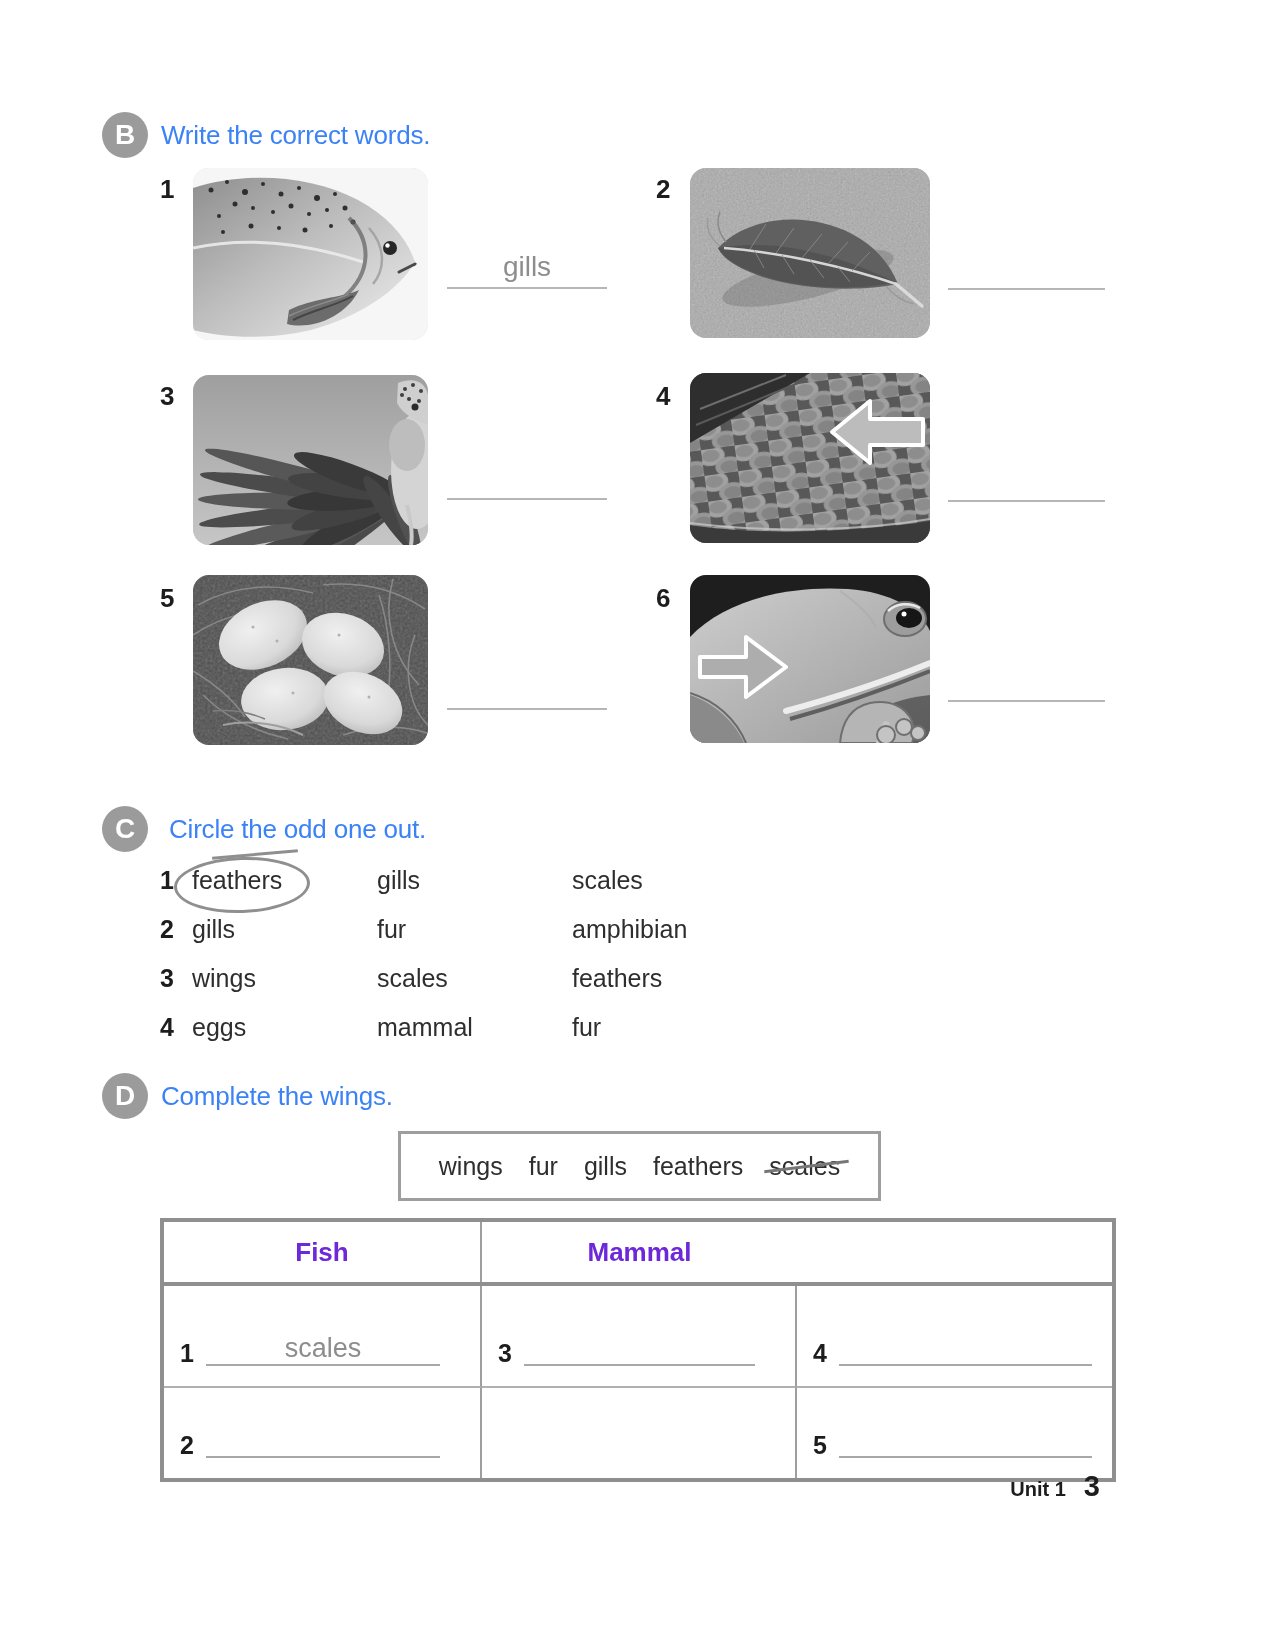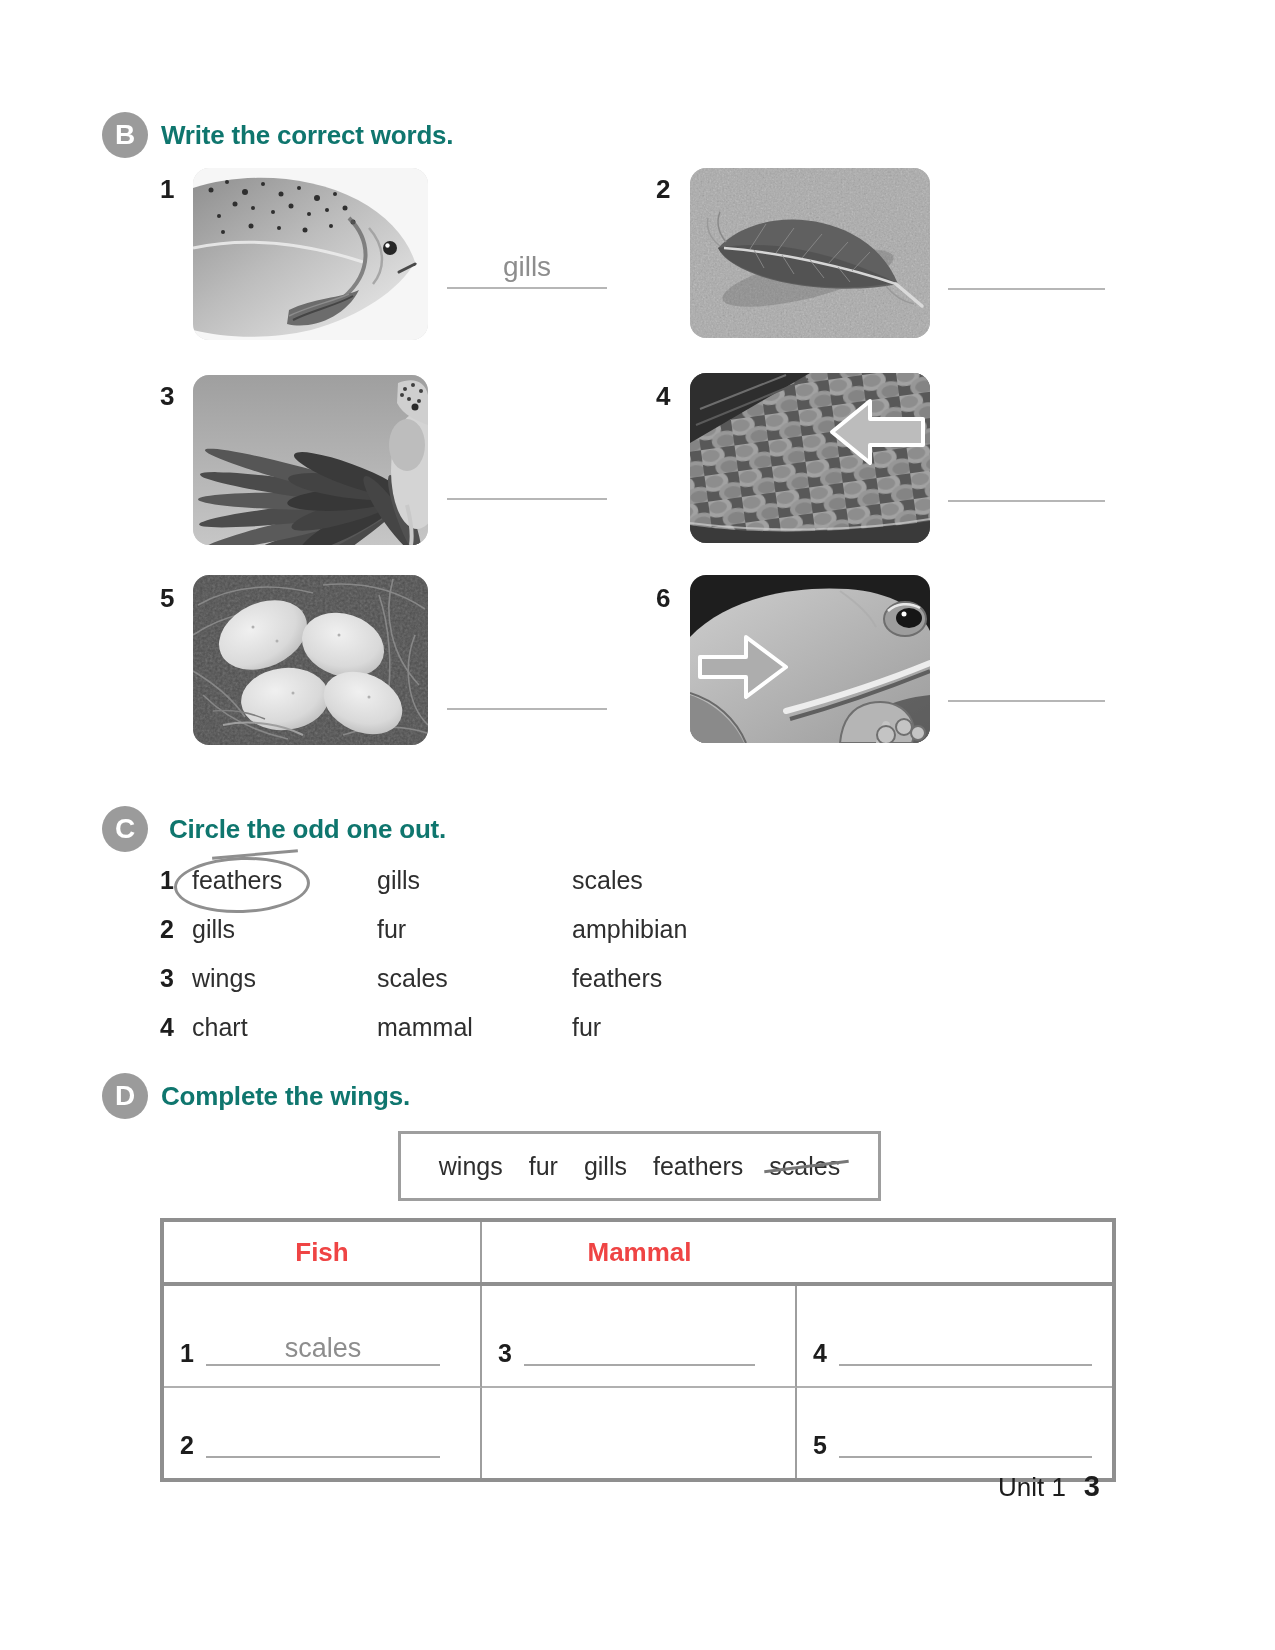--- a/index.html
+++ b/index.html
@@ -6,21 +6,21 @@
   .page {
     position:relative; width:1275px; height:1650px; margin:0 auto;
     background:#ffffff; overflow:hidden;
     font-family:"Liberation Sans", sans-serif; color:#232323;
   }
   .badge {
     position:absolute; width:46px; height:46px; border-radius:50%;
     background:#9b9b9b; color:#ffffff; font-weight:bold; font-size:28px;
     display:flex; align-items:center; justify-content:center;
   }
-  .sec-title { position:absolute; font-size:26px; font-weight:bold; color:#0f766e; letter-spacing:-0.2px; }
+  .sec-title { position:absolute; font-size:26px; font-weight:normal; color:#3b82f6; letter-spacing:-0.2px; }
 
   
   .b-num { position:absolute; font-size:26px; font-weight:bold; color:#1d1d1d; }
   .photo { position:absolute; border-radius:16px; overflow:hidden; background:#d8d8d8; }
   .photo svg { display:block; width:100%; height:100%; }
   .b-ans {
     position:absolute; height:40px; border-bottom:2px solid #b6b6b6;
     text-align:center; font-size:28px; color:#8d8d8d; line-height:40px;
   }
 
@@ -49,21 +49,21 @@
     content:""; position:absolute; left:-5px; right:-9px; top:48%; height:3px;
     background:#777777; transform:rotate(-7deg);
   }
   .d-table {
     position:absolute; left:160px; top:1218px; width:948px;
     border:4px solid #8f8f8f; background:#fff;
   }
   .d-head { display:grid; grid-template-columns:318px 315px 1fr; border-bottom:4px solid #8f8f8f; }
   .d-th {
     border-right:2px solid #9e9e9e; text-align:center; font-weight:bold;
-    font-size:26px; color:#ef4444; padding:15px 0 14px 0;
+    font-size:26px; color:#6d28d9; padding:15px 0 14px 0;
   }
   .d-th:last-child { border-right:none; }
   .d-row { display:grid; grid-template-columns:318px 315px 1fr; }
   .d-row.r1 .cell { height:80px; border-bottom:2px solid #b0b0b0; }
   .d-row.r2 .cell { height:70px; }
   .cell {
     position:relative; border-right:2px solid #9e9e9e;
     display:flex; align-items:flex-end; padding:0 40px 20px 16px;
   }
   .cell.c3 { padding-right:20px; }
@@ -71,21 +71,21 @@
   .cell-num { font-size:25px; font-weight:bold; color:#1d1d1d; line-height:1; margin-right:12px; }
   .cell-line { flex:1; border-bottom:2px solid #a8a8a8; display:flex; justify-content:center; }
   .cell-ans { font-size:27px; color:#8d8d8d; line-height:1; padding-bottom:2px; }
 
   
   .footer {
     position:absolute; right:175px; top:1470px;
     display:flex; align-items:baseline; gap:18px;
   }
   .footer-label { font-size:22px; color:#262626; }
-  .footer-unit { font-size:26px; font-weight:normal; color:#1d1d1d; }
+  .footer-unit { font-size:20px; font-weight:bold; color:#1d1d1d; }
   .footer-page { font-size:29px; font-weight:bold; color:#1d1d1d; }
 </style>
 </head>
 <body>
 
 <div class="page">
 
   <div class="badge" style="left:102px; top:112px;">
     <span>B</span>
   </div>
@@ -352,21 +352,21 @@
     <span class="c-w3">amphibian</span>
   </div>
   <div class="c-row" style="top:964px;">
     <span class="c-num">3</span>
     <span class="c-w1">wings</span>
     <span class="c-w2">scales</span>
     <span class="c-w3">feathers</span>
   </div>
   <div class="c-row" style="top:1013px;">
     <span class="c-num">4</span>
-    <span class="c-w1">chart</span>
+    <span class="c-w1">eggs</span>
     <span class="c-w2">mammal</span>
     <span class="c-w3">fur</span>
   </div>
 
   <div class="badge" style="left:102px; top:1073px;">
     <span>D</span>
   </div>
   <div class="sec-title" style="left:161px; top:1081px;">Complete the wings.</div>
 
   <div class="word-bank">

